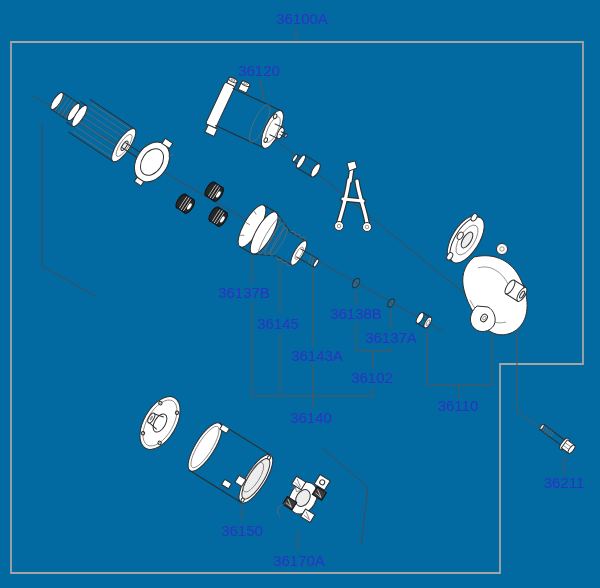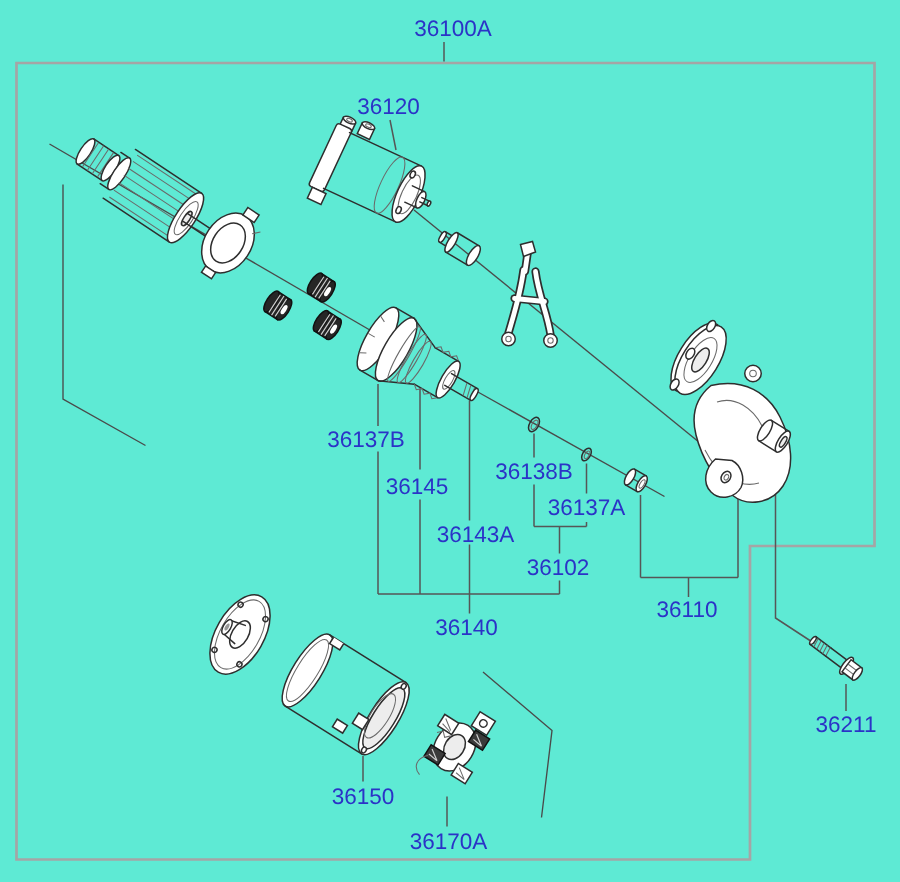--- a/index.html
+++ b/index.html
@@ -1,16 +1,16 @@
 <!DOCTYPE html>
 <html><head>
 <meta charset="utf-8">
 <style>
   html,body{margin:0;padding:0;background:#ffffff;}
-  .stage{position:relative;width:600px;height:588px;background:#5eead4;overflow:hidden;
+  .stage{position:relative;width:600px;height:588px;background:#0369a1;overflow:hidden;
          font-family:"Liberation Sans", sans-serif;}
   svg{display:block;}
   .lbl{font-family:"Liberation Sans", sans-serif;font-size:15px;fill:#2b33c7;
        text-anchor:middle;cursor:pointer;}
   .leader{stroke:#565656;stroke-width:1;fill:none;}
   .axis{stroke:#4a4a4a;stroke-width:0.9;fill:none;}
   .border{stroke:#a5a5a5;stroke-width:1.8;fill:none;}
   .ln{stroke:#2e2e2e;stroke-width:1;fill:none;stroke-linecap:round;}
   .thin{stroke:#6a6a6a;stroke-width:0.7;fill:none;}
   .wf{fill:#ffffff;stroke:#2e2e2e;stroke-width:1;}

